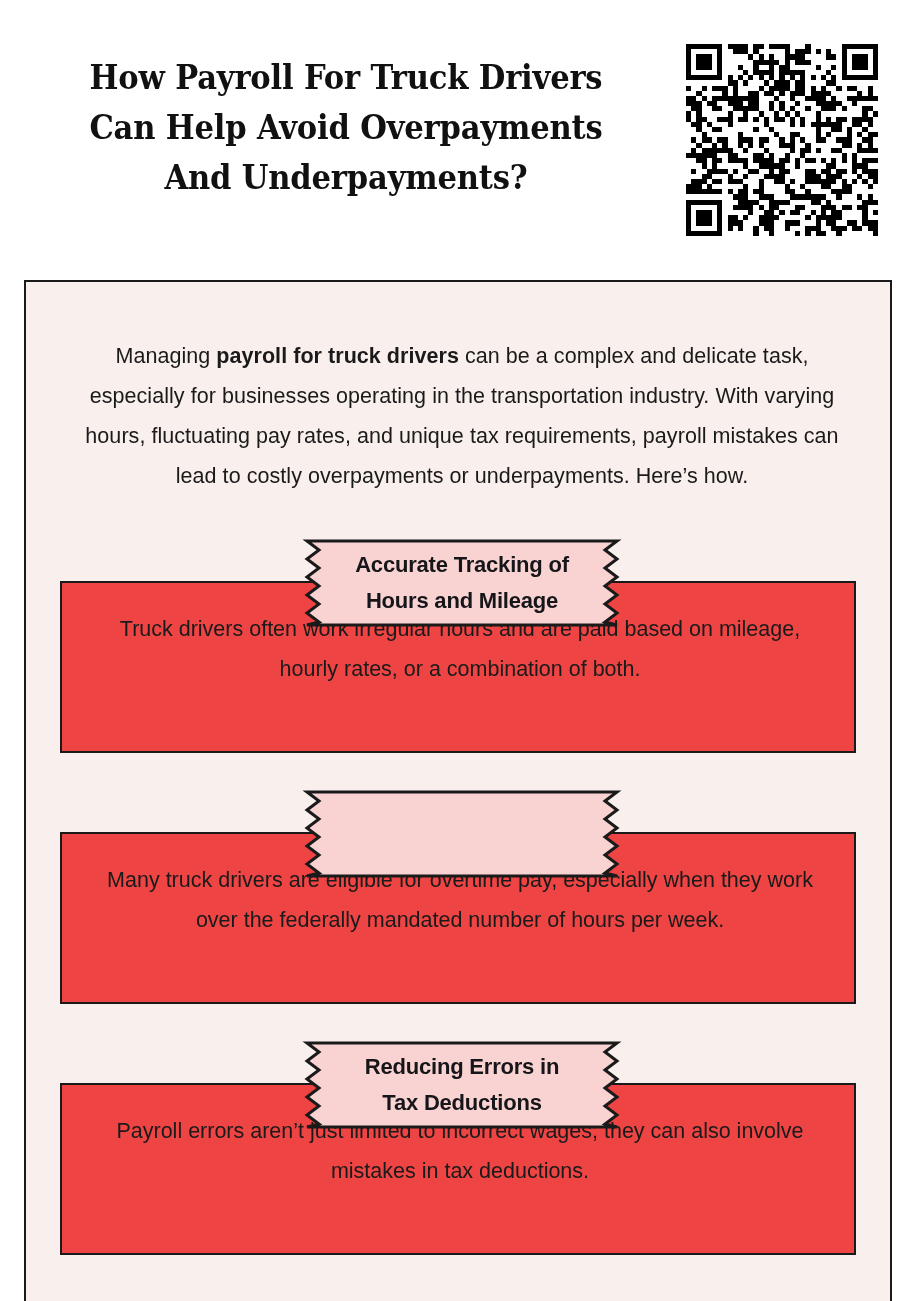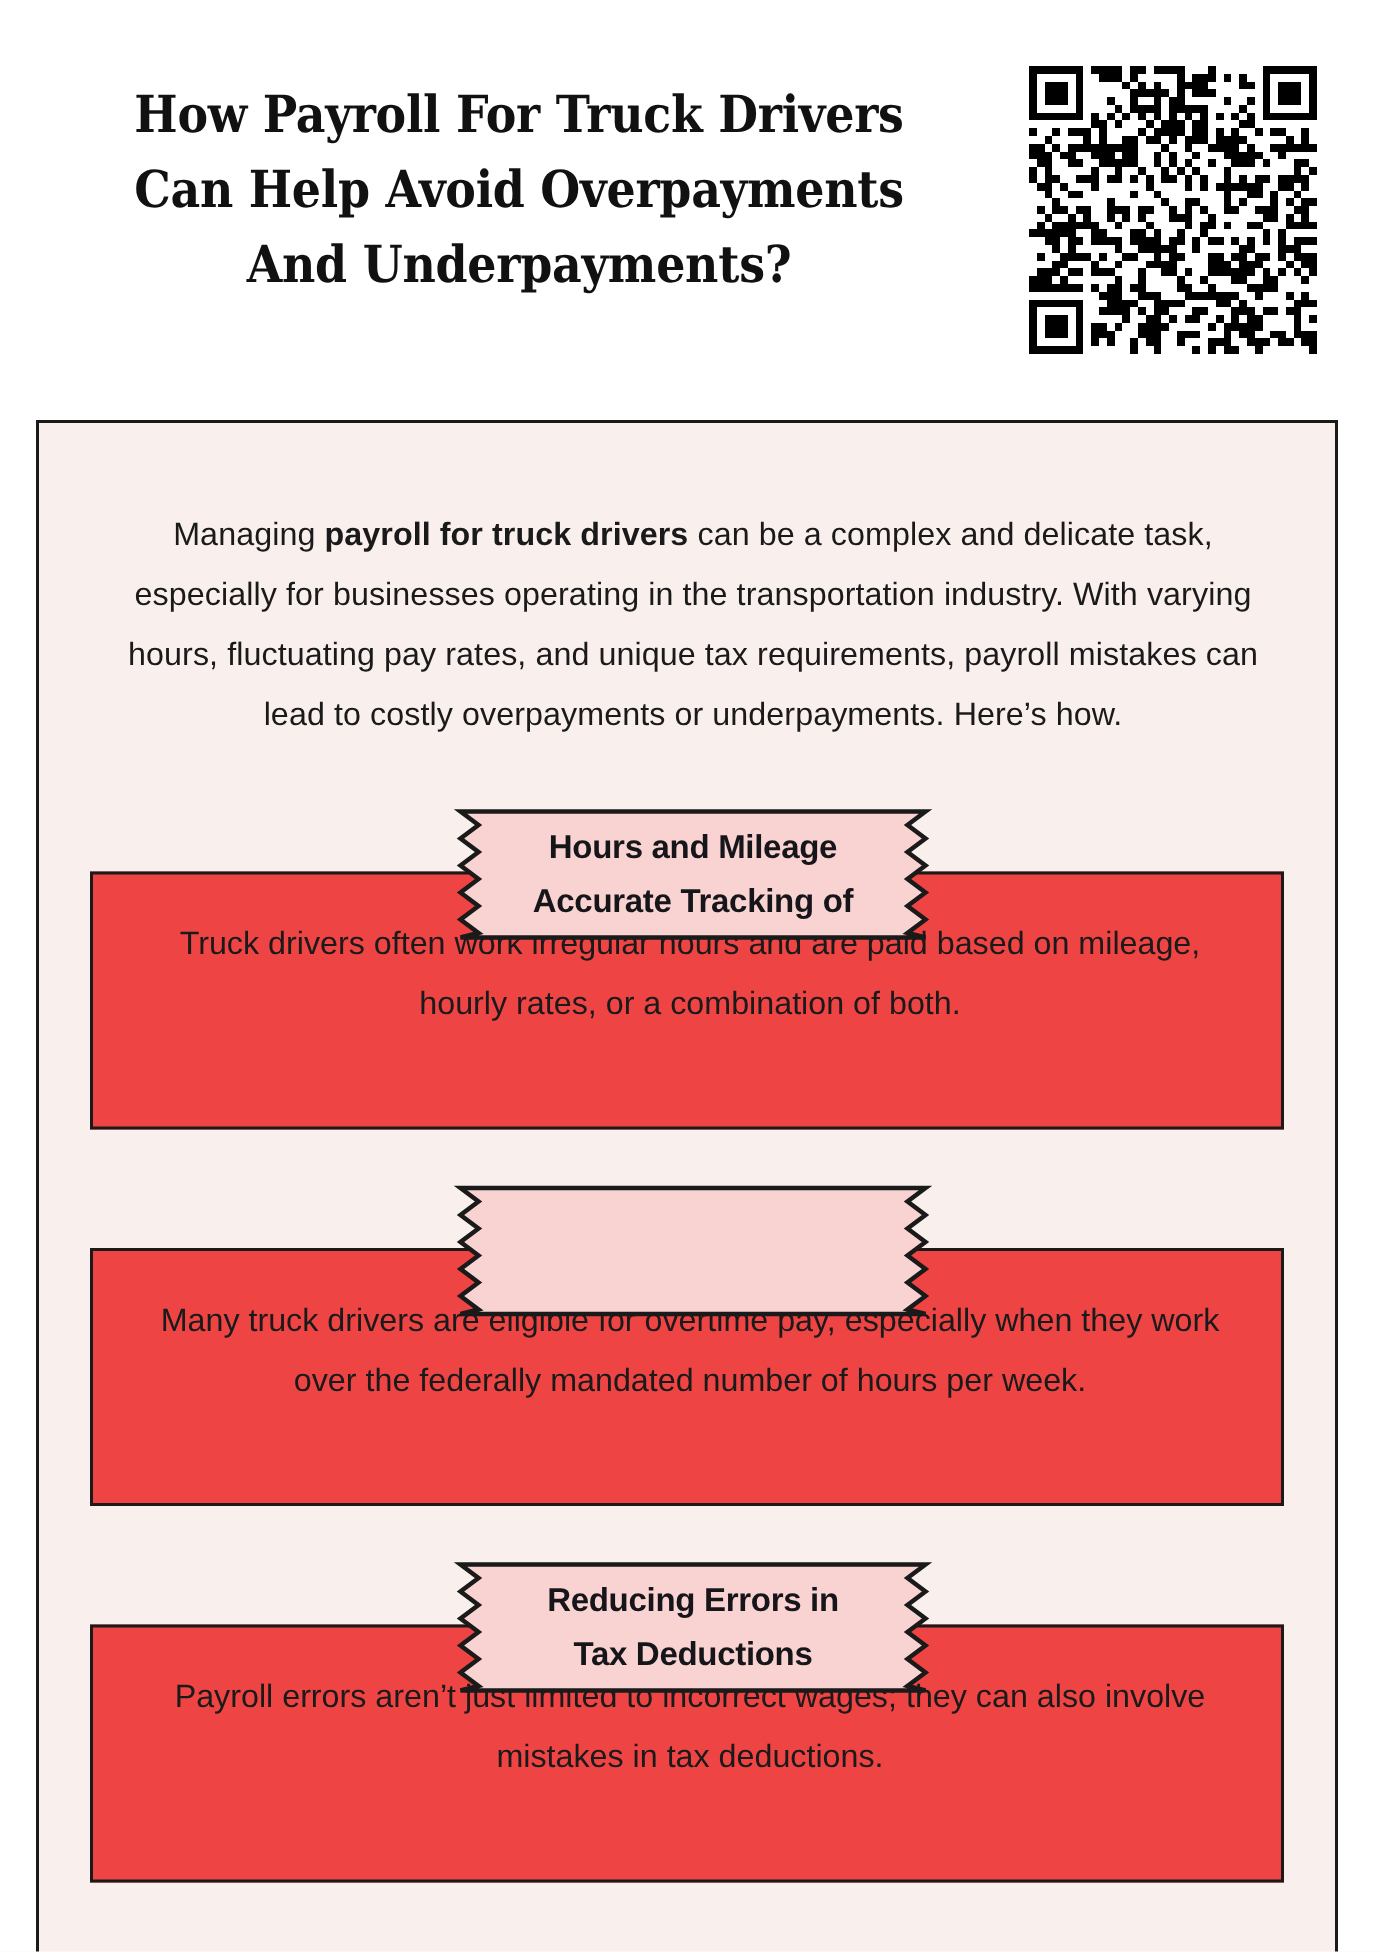--- a/index.html
+++ b/index.html
@@ -156,22 +156,22 @@
 
   <div class="section section-1">
     <div class="panel">
       <div class="panel-text">Truck drivers often work irregular hours and are paid based on mileage, hourly rates, or a combination of both.</div>
     </div>
     <div class="banner">
       <svg viewBox="0 0 346 92" preserveAspectRatio="none">
         <path class="ribbon" d="M 18 4 L 328 4 L 316 13 L 328 22 L 316 31 L 328 40 L 316 49 L 328 58 L 316 67 L 328 76 L 316 85 L 328 88 L 18 88 L 30 85 L 18 76 L 30 67 L 18 58 L 30 49 L 18 40 L 30 31 L 18 22 L 30 13 Z" fill="#f9d2d2" stroke="#1a1a1a" stroke-width="3" stroke-linejoin="miter"></path>
       </svg>
       <div class="banner-label">
+        <span>Accurate Tracking of</span>
         <span>Hours and Mileage</span>
-        <span>Accurate Tracking of</span>
       </div>
     </div>
   </div>
 
   <div class="section section-2">
     <div class="panel">
       <div class="panel-text">Many truck drivers are eligible for overtime pay, especially when they work over the federally mandated number of hours per week.</div>
     </div>
     <div class="banner">
       <svg viewBox="0 0 346 92" preserveAspectRatio="none">

